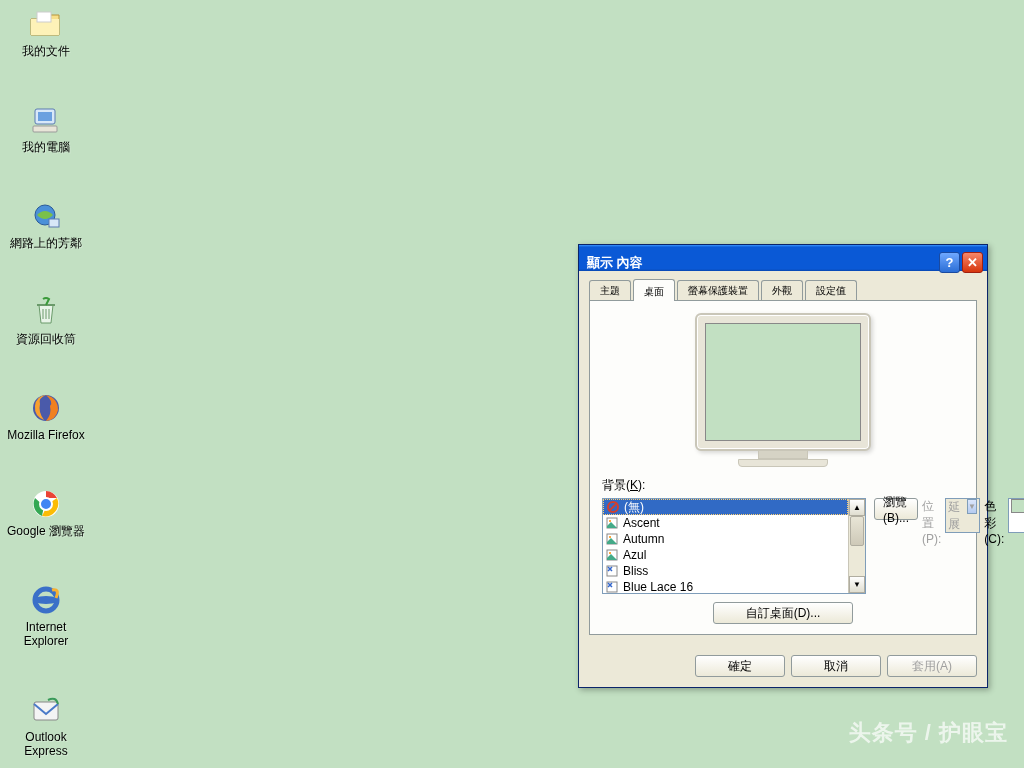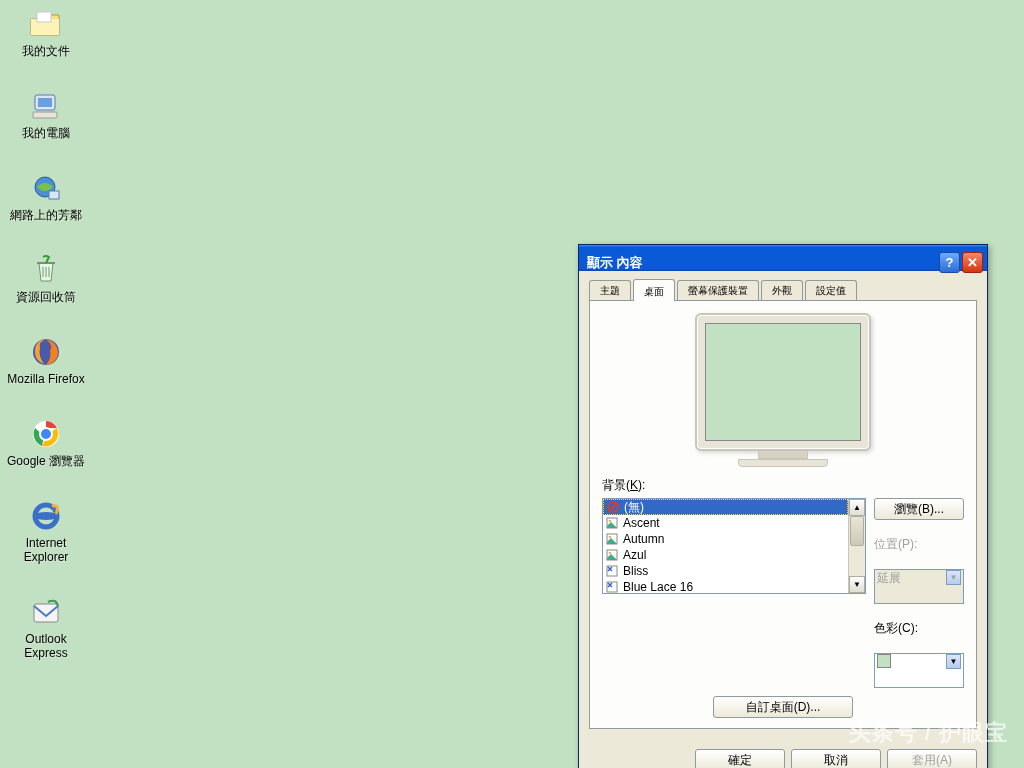--- a/index.html
+++ b/index.html
@@ -4,21 +4,21 @@
 <style>
 * { box-sizing: border-box; margin: 0; padding: 0; }
 body {
   width: 1024px; height: 768px;
   background: #c2e0c2;
   font-family: "Microsoft YaHei", "SimSun", Tahoma, sans-serif;
   font-size: 12px;
   position: relative; overflow: hidden;
 }
 
-.desktop-icons { position: absolute; top: 6px; left: 6px; display: flex; flex-direction: column; gap: 30px; }
+.desktop-icons { position: absolute; top: 6px; left: 6px; display: flex; flex-direction: column; gap: 44px; }
 .dicon { width: 80px; display: flex; flex-direction: column; align-items: center; cursor: pointer; }
 .dicon .ibox { width: 36px; height: 36px; display: flex; align-items: center; justify-content: center; }
 .dicon .lbl { color: #000; text-align: center; font-size: 12px; line-height: 14px; margin-top: 2px; text-shadow: 1px 1px 0 rgba(255,255,255,0.3); }
 
 .dialog {
   position: absolute; left: 578px; top: 244px; width: 410px;
   background: #ece9d8; border: 1px solid #0a246a;
   box-shadow: 2px 2px 6px rgba(0,0,0,0.3);
 }
 .titlebar {
@@ -60,21 +60,21 @@
   overflow: hidden; position: relative;
 }
 .bg-items { position: absolute; top:0; left:0; right:17px; bottom:0; overflow:hidden;}
 .bgi { display: flex; align-items: center; height: 16px; padding: 0 2px; font-size: 12px; gap: 4px; cursor: pointer;}
 .bgi.sel { background: #316ac5; color: #fff; border: 1px dotted #ffd070; }
 .bgi .ico { width: 14px; height: 14px; display:flex; align-items:center; justify-content:center; flex-shrink:0;}
 .scrollbar { position:absolute; right:0; top:0; bottom:0; width:17px; background:#ece9d8; border-left:1px solid #c9c6b8;}
 .sb-btn { height:17px; background:linear-gradient(#fefefe,#e0ded0); border:1px solid #b0ada0; display:flex; align-items:center; justify-content:center; font-size:8px; cursor:pointer;}
 .sb-thumb { position:absolute; top:17px; left:1px; right:1px; height:30px; background:linear-gradient(#e8e5d6,#cec9b8); border:1px solid #b0ada0; border-radius:2px;}
 .sb-btn.bot { position:absolute; bottom:0; left:0; right:0;}
-.side-col { width: 90px; display:flex; flex-direction:column; gap:16px;}
+.side-col { width: 90px; display:flex; flex-direction:row; gap:4px;}
 .xp-btn {
   height: 22px; padding: 0 8px; background: linear-gradient(#fff,#ece9d8);
   border: 1px solid #919b9c; border-radius: 3px; font-size: 12px;
   display:flex; align-items:center; justify-content:center; cursor:pointer;
 }
 .xp-btn.disabled { color:#a0a0a0; cursor:default;}
 .side-lbl { font-size:12px; color:#000;}
 .side-lbl.disabled { color:#a0a0a0;}
 .combo { height:35px; background:#fff; border:1px solid #7f9db9; display:flex; align-items:flex-start; padding:0 2px; gap:2px;}
 .combo.disabled { background:#ece9d8; color:#a0a0a0;}

